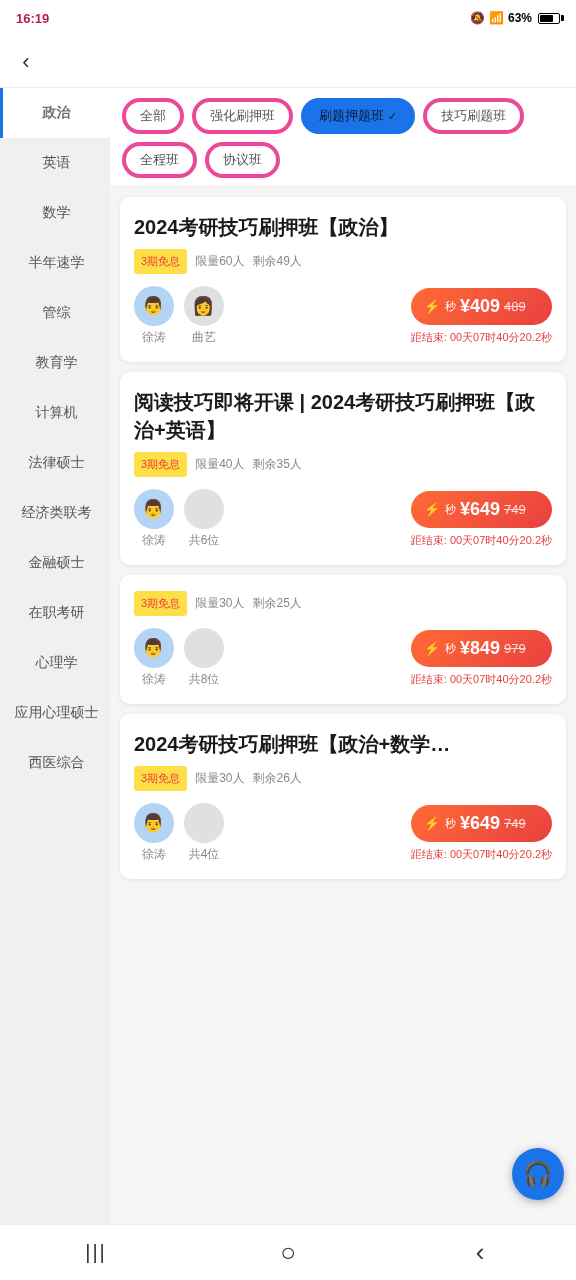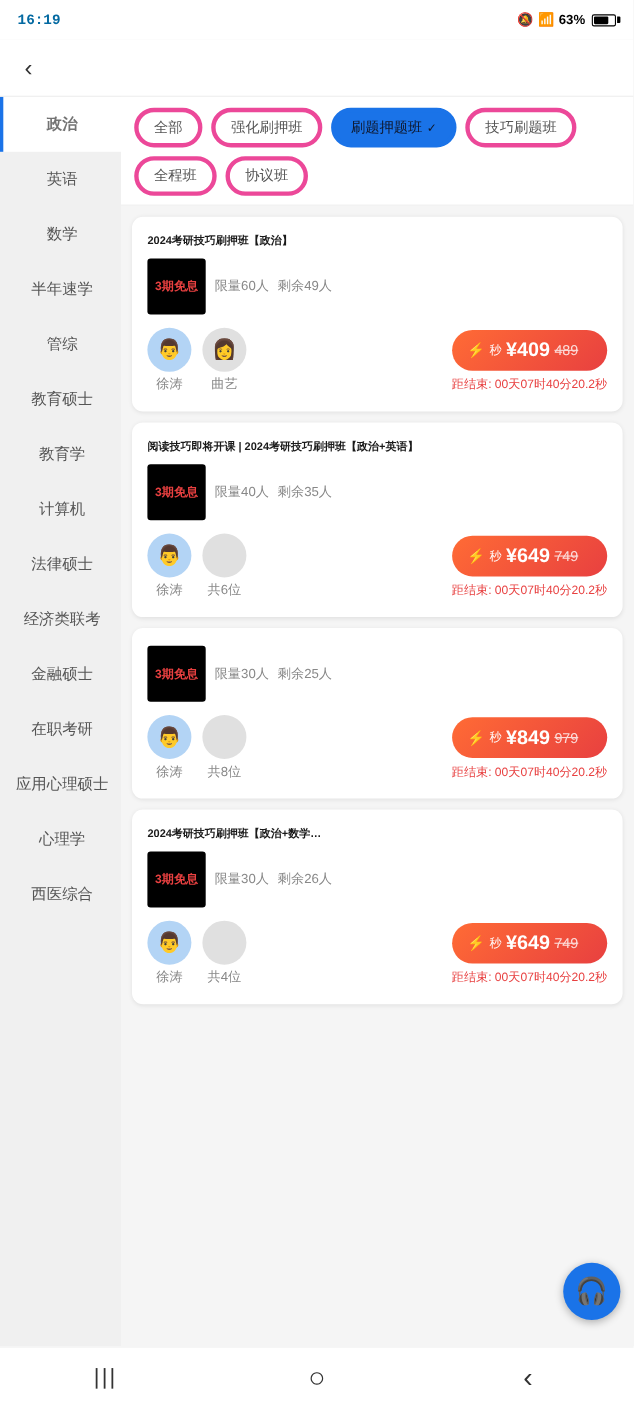--- a/index.html
+++ b/index.html
@@ -16,21 +16,21 @@
     .status-bar {
       background: #fff;
       display: flex;
       justify-content: space-between;
       align-items: center;
       padding: 6px 16px;
       font-size: 13px;
       font-weight: 600;
       height: 36px;
     }
-    .status-left { color: #0369a1; font-weight: 700; font-family: Liberation Mono, monospace; }
+    .status-left { color: #be185d; font-weight: 700; }
     .status-right {
       display: flex;
       align-items: center;
       gap: 4px;
       color: #000;
       font-size: 12px;
     }
     .battery-icon {
       display: inline-block;
       width: 22px;
@@ -180,39 +180,39 @@
 
     
     .course-card {
       background: #fff;
       margin: 10px 10px;
       border-radius: 10px;
       padding: 16px 14px;
       box-shadow: 0 1px 4px rgba(0,0,0,0.08);
     }
     .course-title {
-      font-size: 10px;
+      font-size: 20px;
       font-weight: 700;
       color: #1a1a1a;
       line-height: 1.4;
       margin-bottom: 8px;
     }
     .course-tags {
       display: flex;
       align-items: center;
       gap: 8px;
       margin-bottom: 12px;
     }
     .tag-free {
-      background: #000000;
+      background: #fde047;
       color: #e84040;
       font-size: 11px;
-      padding: 18px 7px;
+      padding: 5px 7px;
       border-radius: 3px;
-      font-weight: 700;
+      font-weight: 400;
     }
     .tag-info {
       font-size: 12px;
       color: #888;
     }
     .course-bottom {
       display: flex;
       align-items: center;
       justify-content: space-between;
     }
@@ -356,45 +356,42 @@
     <div class="sidebar-item">
       <span>数学</span>
     </div>
     <div class="sidebar-item">
       <span>半年速学</span>
     </div>
     <div class="sidebar-item">
       <span>管综</span>
     </div>
     <div class="sidebar-item">
-      <span>教育硕士</span>
-    </div>
-    <div class="sidebar-item">
       <span>教育学</span>
     </div>
     <div class="sidebar-item">
       <span>计算机</span>
     </div>
     <div class="sidebar-item">
       <span>法律硕士</span>
     </div>
     <div class="sidebar-item">
       <span>经济类联考</span>
     </div>
     <div class="sidebar-item">
       <span>金融硕士</span>
     </div>
     <div class="sidebar-item">
       <span>在职考研</span>
     </div>
     <div class="sidebar-item">
+      <span>心理学</span>
+    </div>
+    <div class="sidebar-item">
       <span>应用心理硕士</span>
-    </div>
-    <div class="sidebar-item">
-      <span>心理学</span>
     </div>
     <div class="sidebar-item">
       <span>西医综合</span>
     </div>
   </div>
 
   <div class="content-area">
 
     <div class="filter-row">
       <div class="filter-chip">

